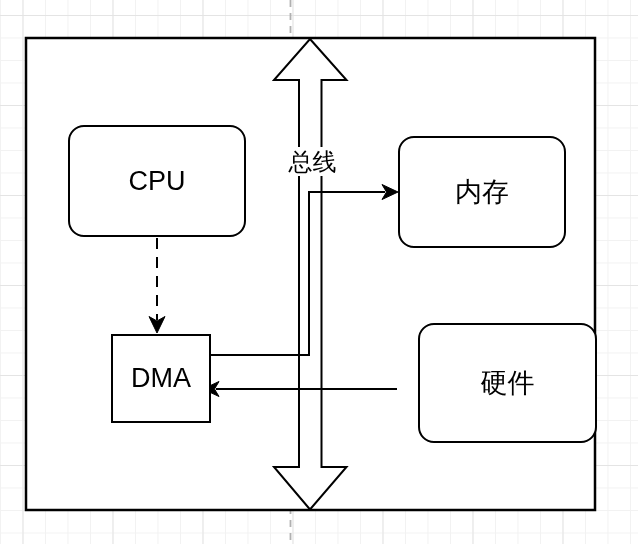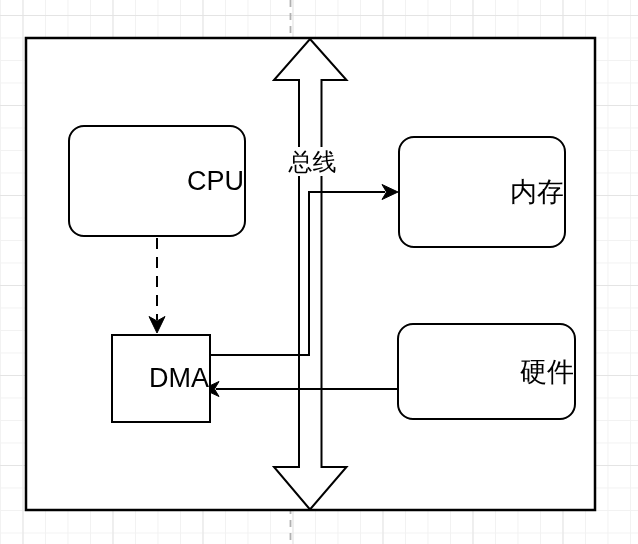--- a/index.html
+++ b/index.html
@@ -26,28 +26,28 @@
     background-position:0 15px, 22.5px 0, 0 15px, 22.5px 0;
   }
   svg.wires{position:absolute;left:0;top:0;width:638px;height:544px;}
   .page-guide{stroke:var(--page-guide);stroke-width:1.8;stroke-dasharray:7 6;fill:none;}
   .boundary{fill:var(--node-fill);stroke:var(--stroke);stroke-width:2.5;}
   .bus-shape{fill:var(--node-fill);stroke:var(--stroke);stroke-width:2;stroke-miterlimit:8;}
   .edge{fill:none;stroke:var(--stroke);stroke-width:2;}
   .edge.dashed{stroke-dasharray:11 8;}
   .arrowhead{fill:var(--stroke);stroke:var(--stroke);stroke-width:1;}
   .node{
-    position:absolute;display:flex;align-items:center;justify-content:flex-end;
+    position:absolute;display:flex;align-items:center;justify-content:center;
     background:var(--node-fill);border:2px solid var(--stroke);
     color:var(--label-color);font-size:27px;text-align:center;
   }
   .node.rounded{border-radius:16px;}
   .node-cpu     {left:68px;  top:125px; width:178px; height:112px;}
   .node-memory  {left:398px; top:136px; width:168px; height:112px;}
-  .node-hardware{left:397px; top:323px; width:179px; height:97px;}
+  .node-hardware{left:418px; top:323px; width:179px; height:120px;}
   .node-dma     {left:111px; top:334px; width:100px;  height:89px;}
   .bus-label{
     position:absolute;left:284px;top:147px;width:57px;height:29px;
     display:flex;align-items:center;justify-content:center;
     background:var(--node-fill);color:var(--label-color);font-size:24px;
   }
 </style>
 </head>
 <body>
 

